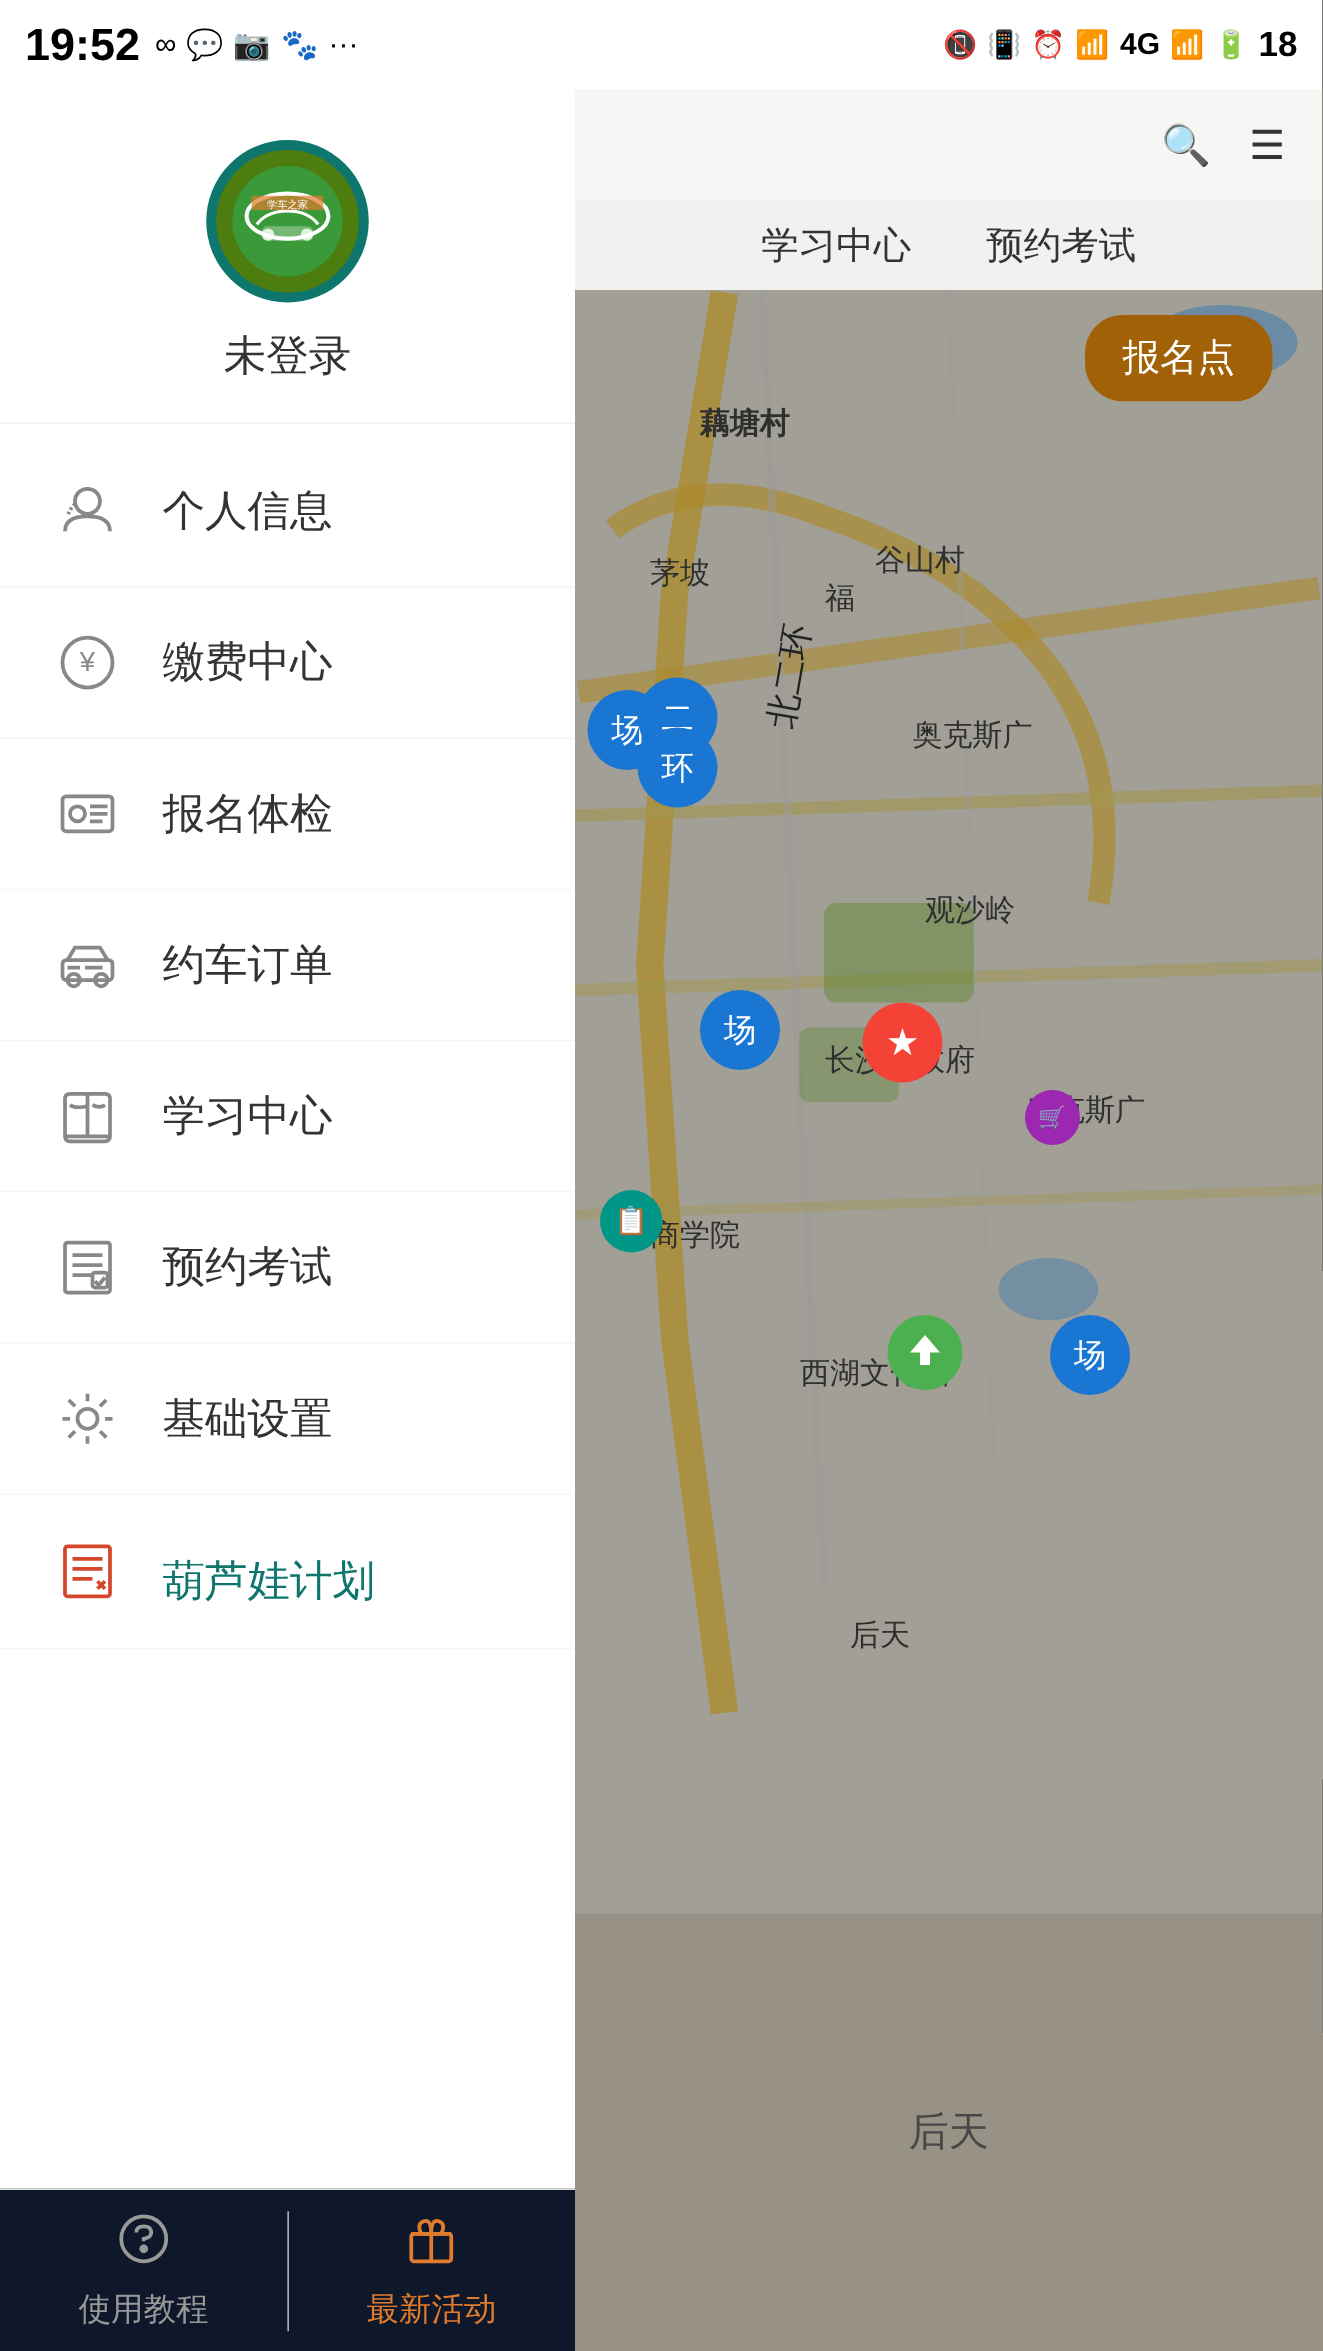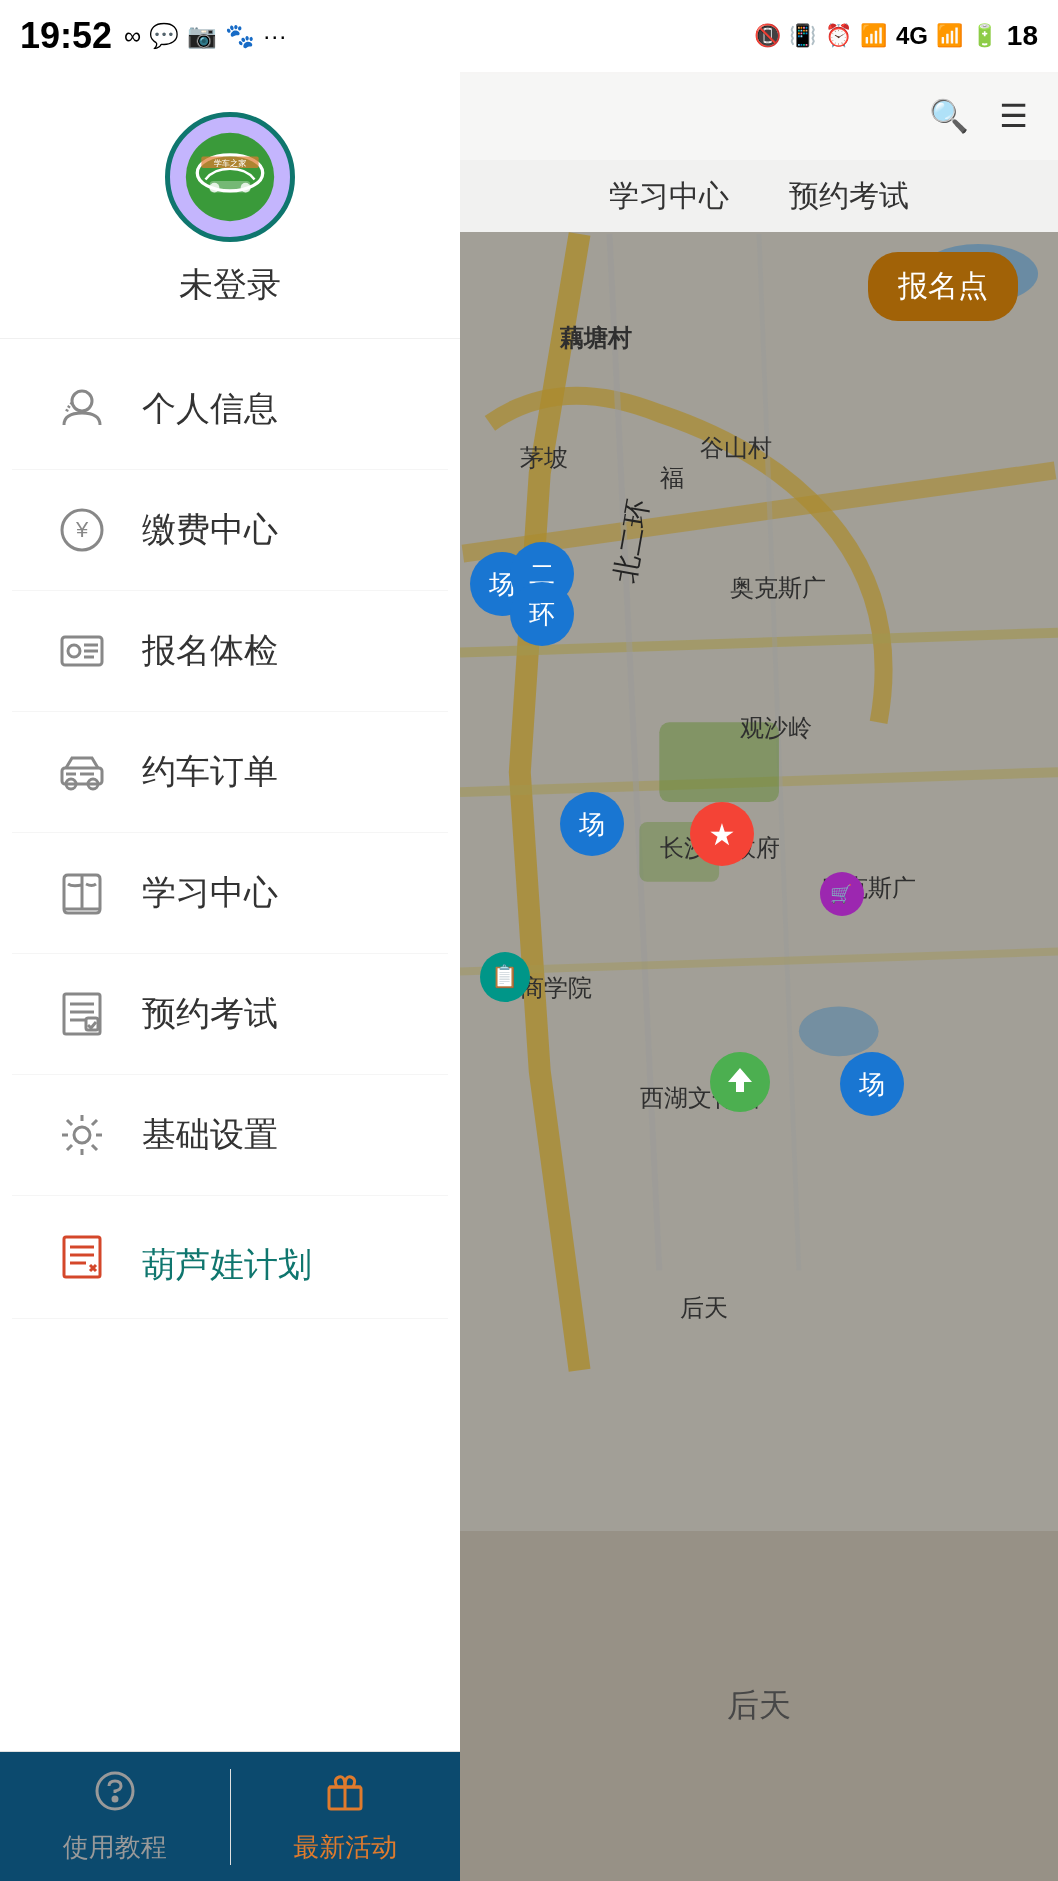--- a/index.html
+++ b/index.html
@@ -83,39 +83,39 @@
       display: flex;
       flex-direction: column;
       align-items: center;
       padding: 40px 0 30px;
       border-bottom: 1px solid #f0f0f0;
     }
     .avatar-container {
       width: 130px;
       height: 130px;
       border-radius: 50%;
-      border: 5px solid #0f766e;
-      background: #c4b5fd;
+      border: 8px solid #0f766e;
+      background: #4d7c0f;
       display: flex;
       align-items: center;
       justify-content: center;
       margin-bottom: 20px;
       overflow: hidden;
       position: relative;
     }
     .user-status {
       font-size: 34px;
       color: #333;
     }
 
     
     .menu-list {
       flex: 1;
       overflow-y: auto;
-      padding: 10px 12px;
+      padding: 10px 0;
     }
     .menu-item {
       display: flex;
       align-items: center;
       padding: 30px 40px;
       cursor: pointer;
       border-bottom: 1px solid #f5f5f5;
     }
     .menu-icon {
       width: 60px;
@@ -141,21 +141,21 @@
     .menu-icon.highlight svg {
       color: #d4472a;
     }
 
     
     .tab-bar {
       height: 130px;
       border-top: 1px solid #e0e0e0;
       display: flex;
       align-items: center;
-      background: #0c4a6e;
+      background: #0f172a;
       flex-shrink: 0;
     }
     .tab-item {
       flex: 1;
       display: flex;
       flex-direction: column;
       align-items: center;
       justify-content: center;
       gap: 8px;
       cursor: pointer;

